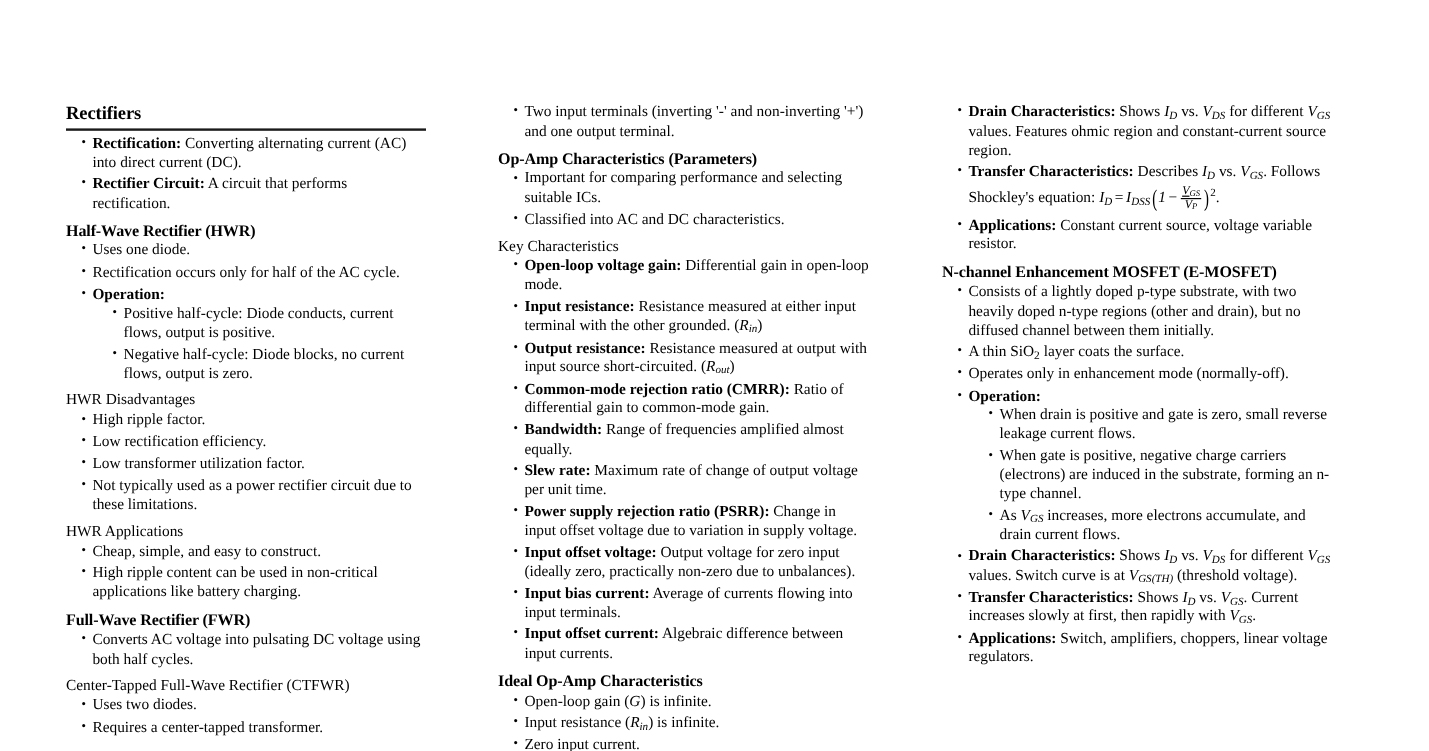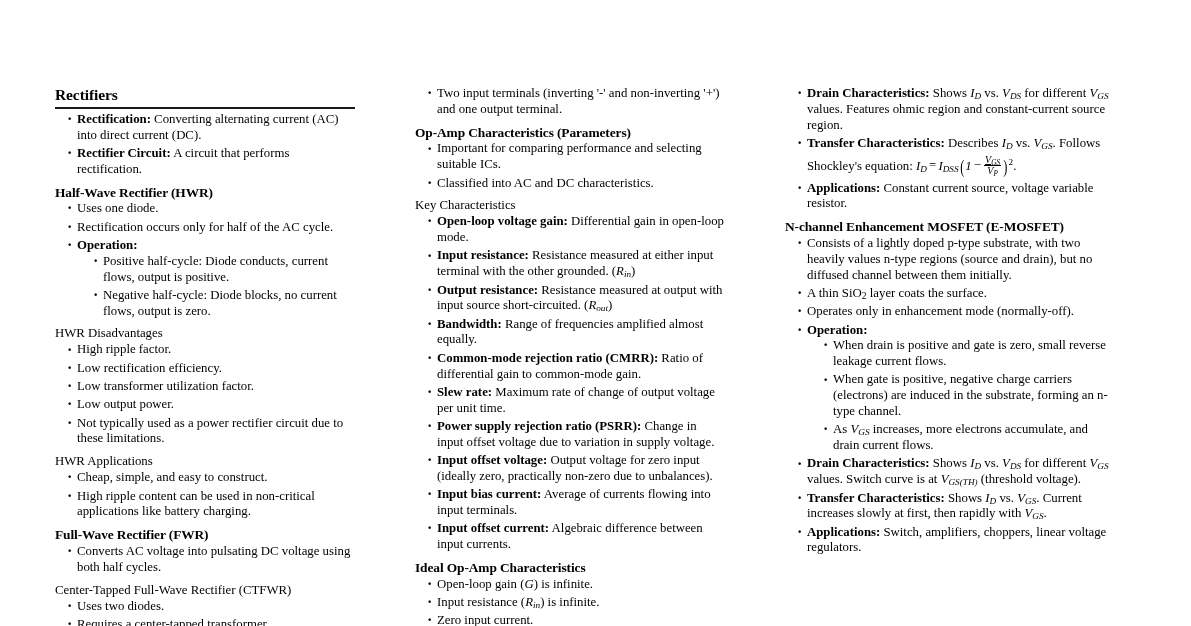--- a/index.html
+++ b/index.html
@@ -172,21 +172,20 @@
             <li><span>Negative half-cycle: Diode blocks, no current flows, output is zero.</span></li>
           </ul>
         </li>
       </ul>
 
       <h3 class="plain">HWR Disadvantages</h3>
       <ul class="lvl1">
         <li><span>High ripple factor.</span></li>
         <li><span>Low rectification efficiency.</span></li>
         <li><span>Low transformer utilization factor.</span></li>
-        <li><span>Low output power.</span></li>
         <li><span>Not typically used as a power rectifier circuit due to these limitations.</span></li>
       </ul>
 
       <h3 class="plain">HWR Applications</h3>
       <ul class="lvl1">
         <li><span>Cheap, simple, and easy to construct.</span></li>
         <li><span>High ripple content can be used in non-critical applications like battery charging.</span></li>
       </ul>
 
       <h2 class="sub">Full-Wave Rectifier (FWR)</h2>
@@ -220,24 +219,24 @@
         <li>
           <b>Open-loop voltage gain:</b><span> Differential gain in open-loop mode.</span>
         </li>
         <li>
           <b>Input resistance:</b><span> Resistance measured at either input terminal with the other grounded. (</span><span class="m">R<sub>in</sub></span><span>)</span>
         </li>
         <li>
           <b>Output resistance:</b><span> Resistance measured at output with input source short-circuited. (</span><span class="m">R<sub>out</sub></span><span>)</span>
         </li>
         <li>
+          <b>Common-mode rejection ratio (CMRR):</b><span> Ratio of differential gain to common-mode gain.</span>
+        </li>
+        <li>
           <b>Bandwidth:</b><span> Range of frequencies amplified almost equally.</span>
-        </li>
-        <li>
-          <b>Common-mode rejection ratio (CMRR):</b><span> Ratio of differential gain to common-mode gain.</span>
         </li>
         <li>
           <b>Slew rate:</b><span> Maximum rate of change of output voltage per unit time.</span>
         </li>
         <li>
           <b>Power supply rejection ratio (PSRR):</b><span> Change in input offset voltage due to variation in supply voltage.</span>
         </li>
         <li>
           <b>Input offset voltage:</b><span> Output voltage for zero input (ideally zero, practically non-zero due to unbalances).</span>
         </li>
@@ -279,21 +278,21 @@
           <span>Shockley's equation: </span><span class="m eqline">I<sub>D</sub><span class="op">=</span>I<sub>DSS</sub><span class="paren">(</span>1<span class="op">−</span><span class="frac"><span class="num">V<sub>GS</sub></span><span class="den">V<sub>P</sub></span></span><span class="paren">)</span><sup>2</sup></span><span>.</span>
         </li>
 
         <li>
           <b>Applications:</b><span> Constant current source, voltage variable resistor.</span>
         </li>
       </ul>
 
       <h2 class="sub">N-channel Enhancement MOSFET (E-MOSFET)</h2>
       <ul class="lvl1">
-        <li><span>Consists of a lightly doped p-type substrate, with two heavily values n-type regions (source and drain), but no diffused channel between them initially.</span></li>
+        <li><span>Consists of a lightly doped p-type substrate, with two heavily doped n-type regions (other and drain), but no diffused channel between them initially.</span></li>
         <li>
           <span class="chem"><span>A thin SiO</span><sub>2</sub><span> layer coats the surface.</span></span>
         </li>
         <li><span>Operates only in enhancement mode (normally-off).</span></li>
         <li>
           <b>Operation:</b>
           <ul class="lvl2">
             <li><span>When drain is positive and gate is zero, small reverse leakage current flows.</span></li>
             <li><span>When gate is positive, negative charge carriers (electrons) are induced in the substrate, forming an n-type channel.</span></li>
             <li>

